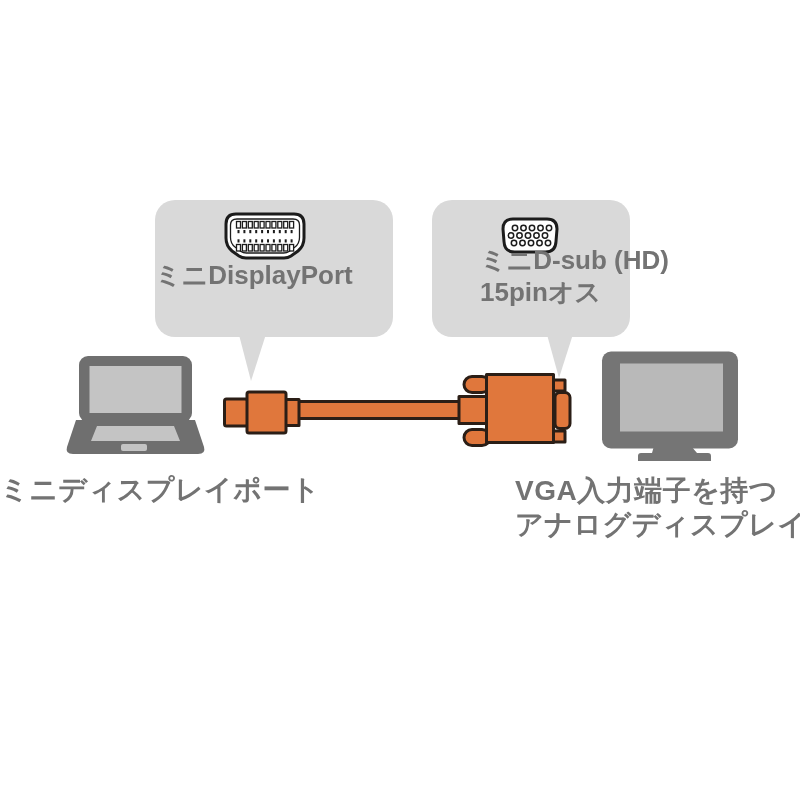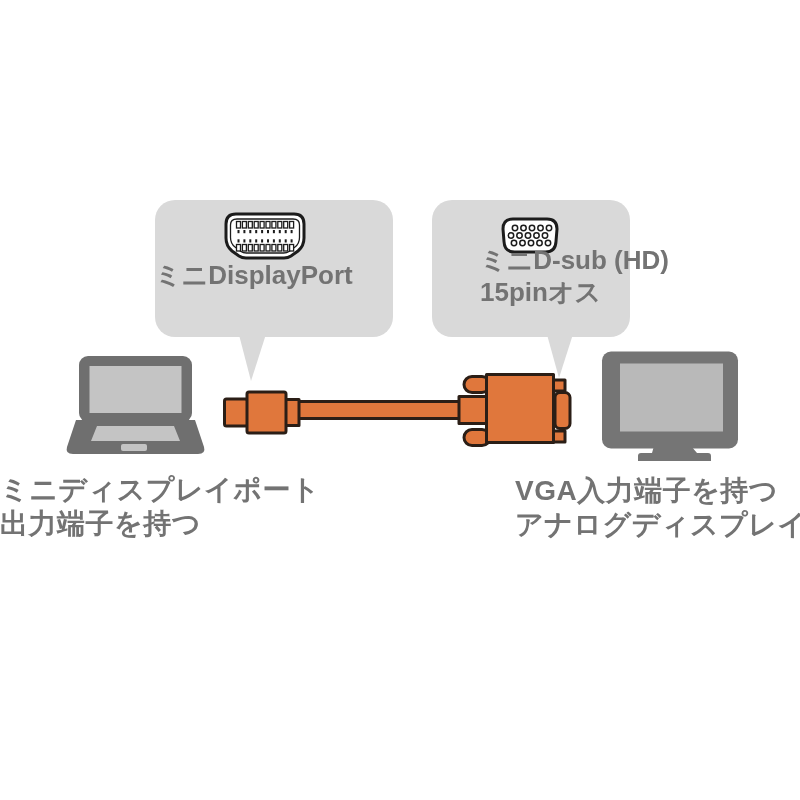--- a/index.html
+++ b/index.html
@@ -153,20 +153,19 @@
   <div class="txt callout-txt ct-left">
     <div>ミニDisplayPort</div>
   </div>
   <div class="txt callout-txt ct-right">
     <div>ミニD-sub (HD)</div>
     <div>15pinオス</div>
   </div>
 
   <div class="txt caption-txt cap-left">
     <div>ミニディスプレイポート</div>
-    <div>出力端子を持つ</div>
   </div>
   <div class="txt caption-txt cap-right">
     <div>VGA入力端子を持つ</div>
     <div>アナログディスプレイ</div>
   </div>
 
 </div>
 
 </body></html>

